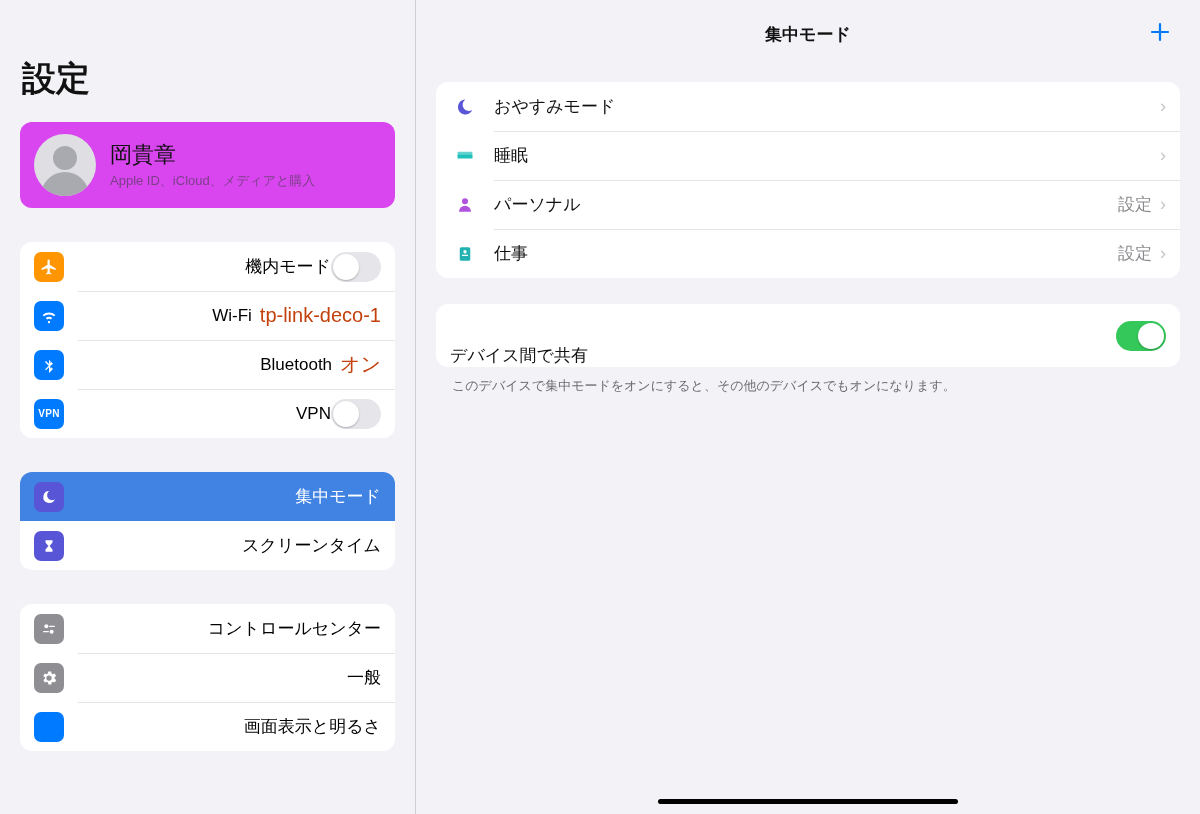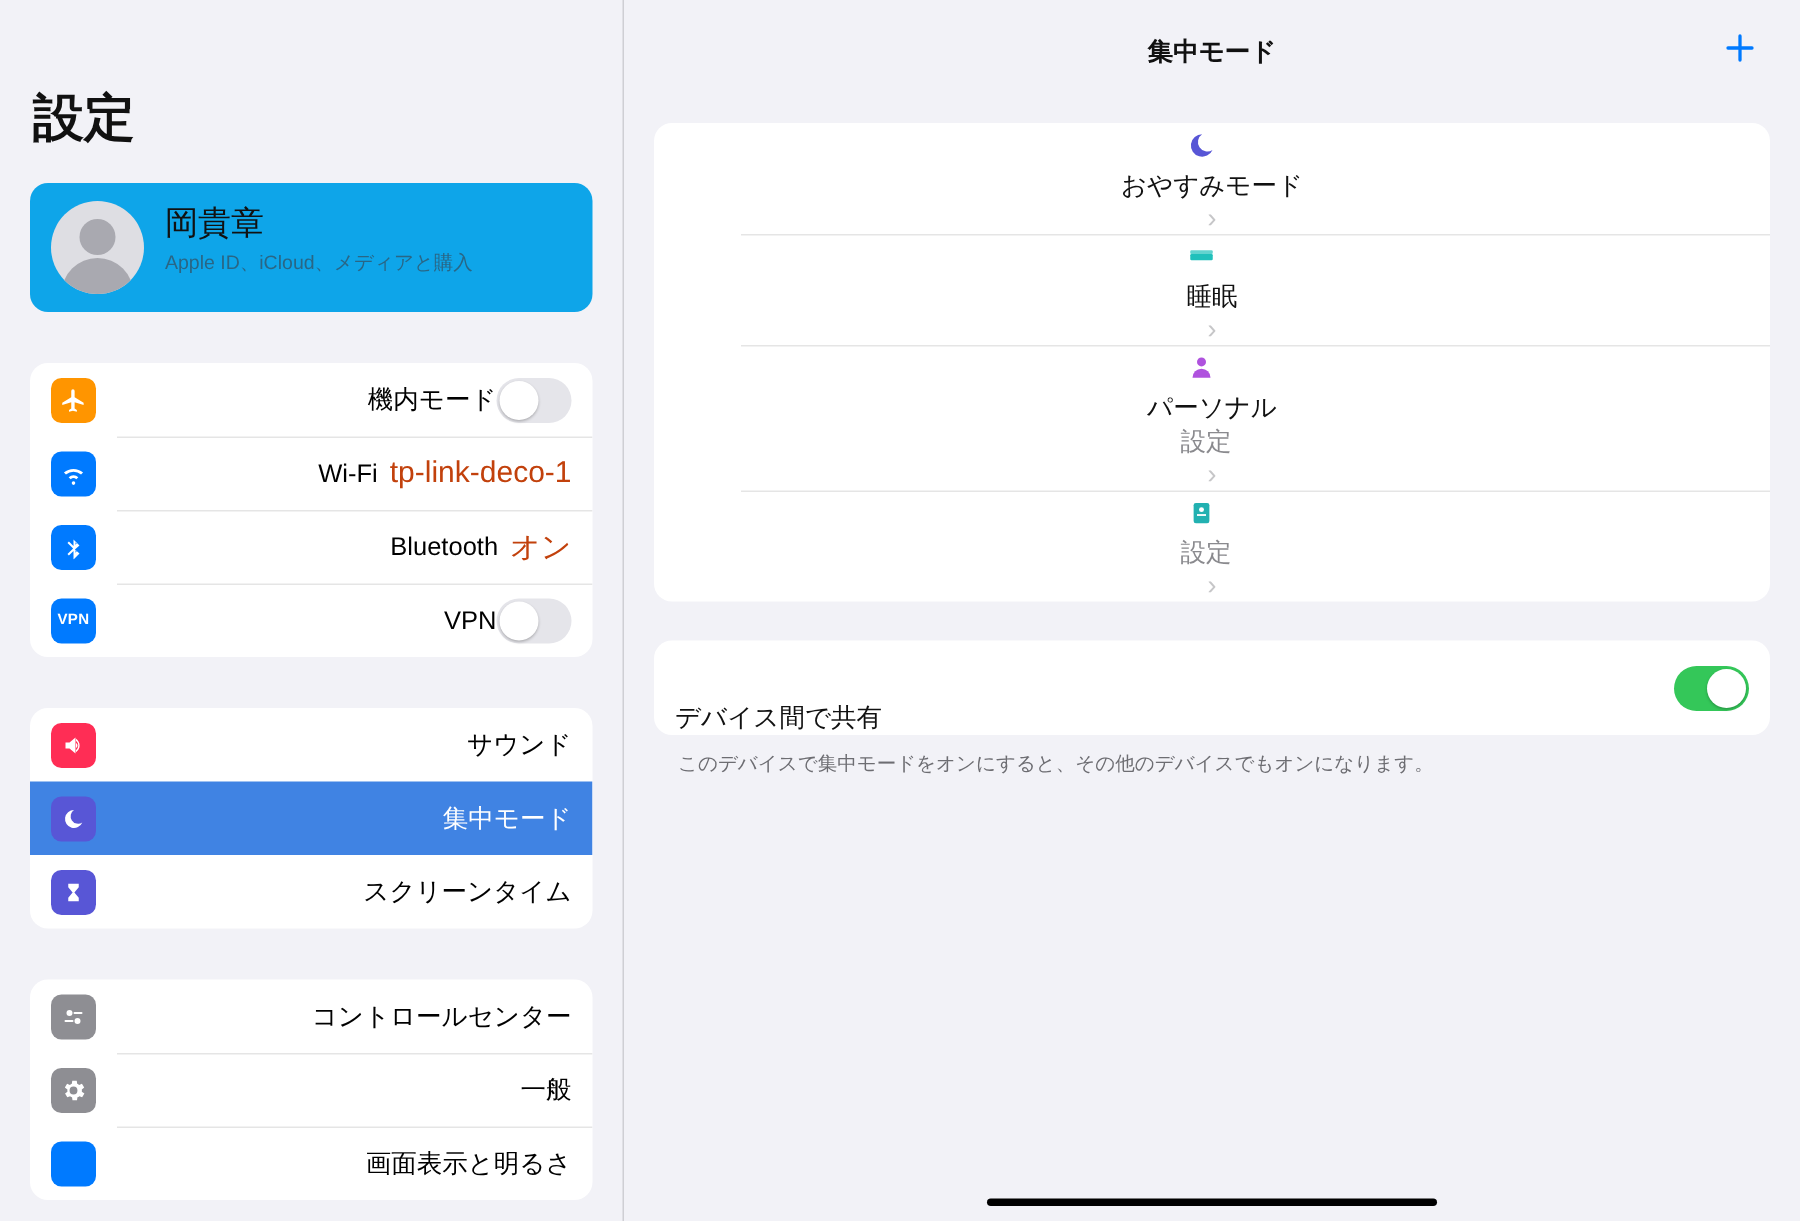--- a/index.html
+++ b/index.html
@@ -96,23 +96,24 @@
     border-radius: 50%;
     top: 2px;
     left: 2px;
     box-shadow: 0 1px 2px rgba(0,0,0,0.25);
   }
   .toggle.on { background: #34c759; }
   .toggle.on .knob { left: 22px; }
 
   
   .profile-card {
-    background: #0ea5e9;
+    background: #d946ef;
     border-radius: 12px;
     display: flex;
+    align-items: center;
     padding: 12px 14px;
     margin-bottom: 34px;
   }
   .avatar {
     width: 62px;
     height: 62px;
     border-radius: 50%;
     background: #dedee3;
     position: relative;
     margin-right: 14px;
@@ -180,21 +181,20 @@
     border-radius:12px;
     overflow:hidden;
     margin-top: 20px;
   }
   .drow {
     display:flex;
     align-items:center;
     min-height:49px;
     padding: 0 14px;
     position:relative;
-    flex-direction:column;
   }
   .drow + .drow::before{
     content:"";
     position:absolute;top:0;left:58px;right:0;height:1px;background:rgba(0,0,0,0.10);
   }
   .drow .dicon {
     width:30px; height:30px;
     margin-right:14px;
     display:flex;align-items:center;justify-content:center;
     font-size:18px;
@@ -271,28 +271,20 @@
     <div class="row">
       <div class="icon-box ic-vpn">VPN</div>
       <div class="label">VPN</div>
       <div class="toggle">
           <div class="knob"></div>
         </div>
     </div>
   </div>
 
   <div class="group">
-    <div class="row">
-      <div class="icon-box ic-pink">
-        <svg width="16" height="16" viewBox="0 0 24 24" fill="#fff">
-            <path d="M4 9v6h4l6 5V4L8 9H4zm12 3a3 3 0 0 0-1.5-2.6v5.2A3 3 0 0 0 16 12zm-1.5-6.7v2a6 6 0 0 1 0 9.4v2a8 8 0 0 0 0-13.4z"></path>
-          </svg>
-      </div>
-      <div class="label">サウンド</div>
-    </div>
     <div class="row selected">
       <div class="icon-box ic-indigo">
         <svg width="16" height="16" viewBox="0 0 24 24" fill="#fff">
             <path d="M12.5 3a9 9 0 1 0 8.3 12.5A7.5 7.5 0 0 1 12.5 3z"></path>
           </svg>
       </div>
       <div class="label">集中モード</div>
     </div>
     <div class="row">
       <div class="icon-box ic-indigo">
@@ -381,20 +373,21 @@
       </div>
 
       <div class="drow">
         <div class="dicon">
           <svg width="18" height="20" viewBox="0 0 24 24" fill="#22b1b1">
               <rect x="5" y="3" width="14" height="18" rx="2"></rect>
               <circle cx="12" cy="9" r="2.2" fill="#fff"></circle>
               <rect x="8" y="13" width="8" height="1.6" fill="#fff"></rect>
             </svg>
         </div>
+        <div class="dlabel">仕事</div>
         <div class="dval">設定</div>
         <div class="chev">›</div>
       </div>
 
     </div>
 
     <div class="dgroup" style="margin-top:26px;">
       <div class="share-row">
         <div class="dlabel">デバイス間で共有</div>
         <div class="toggle on">

